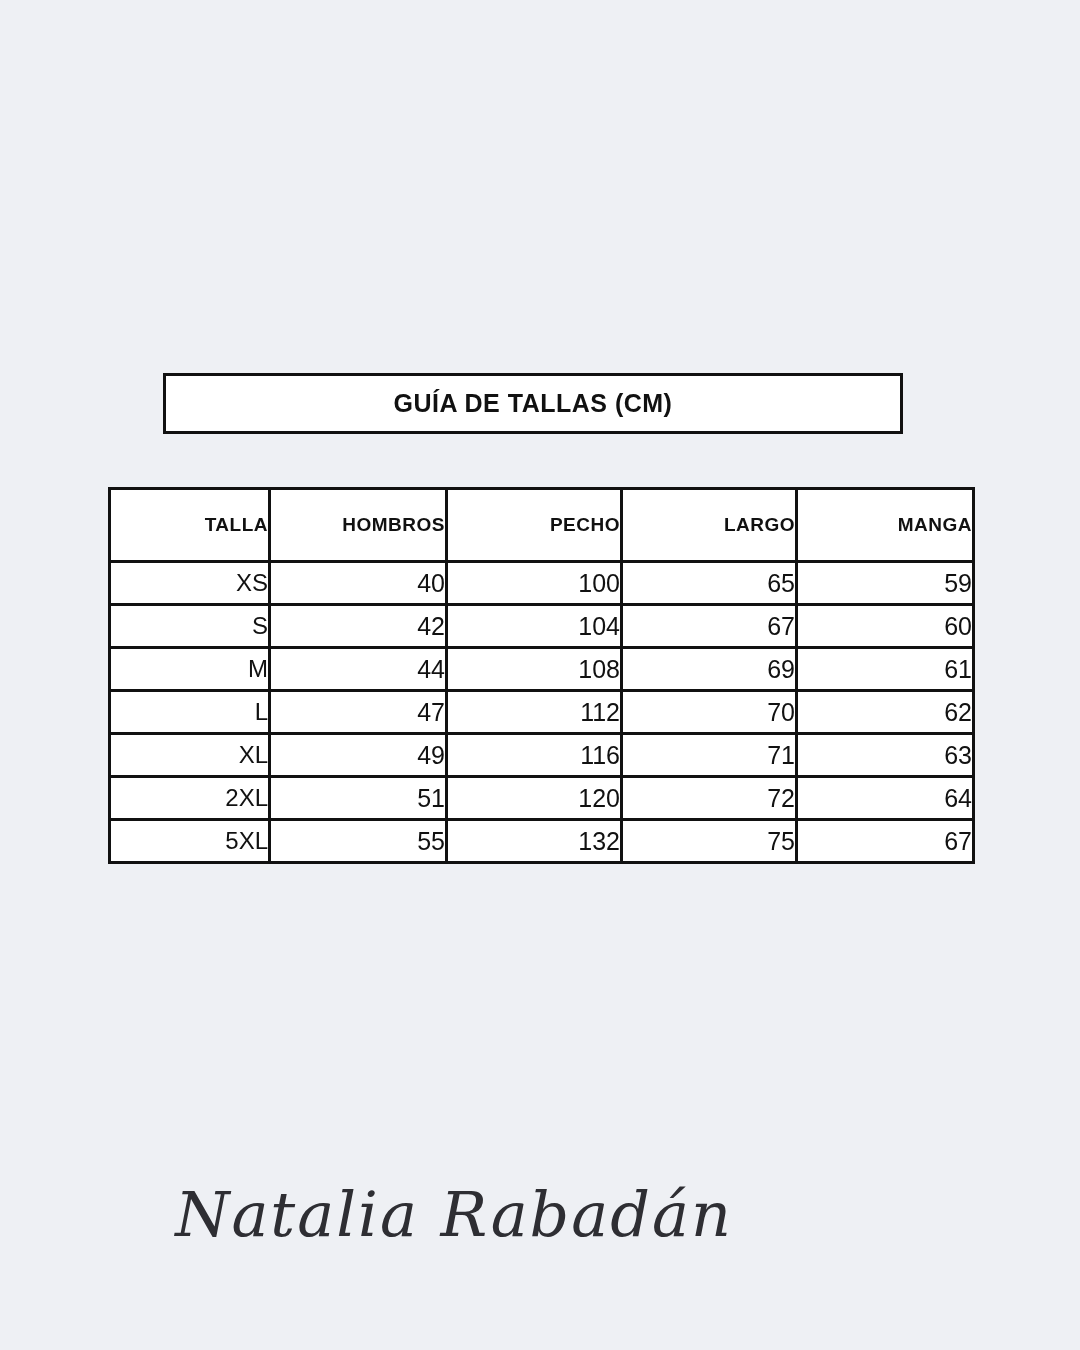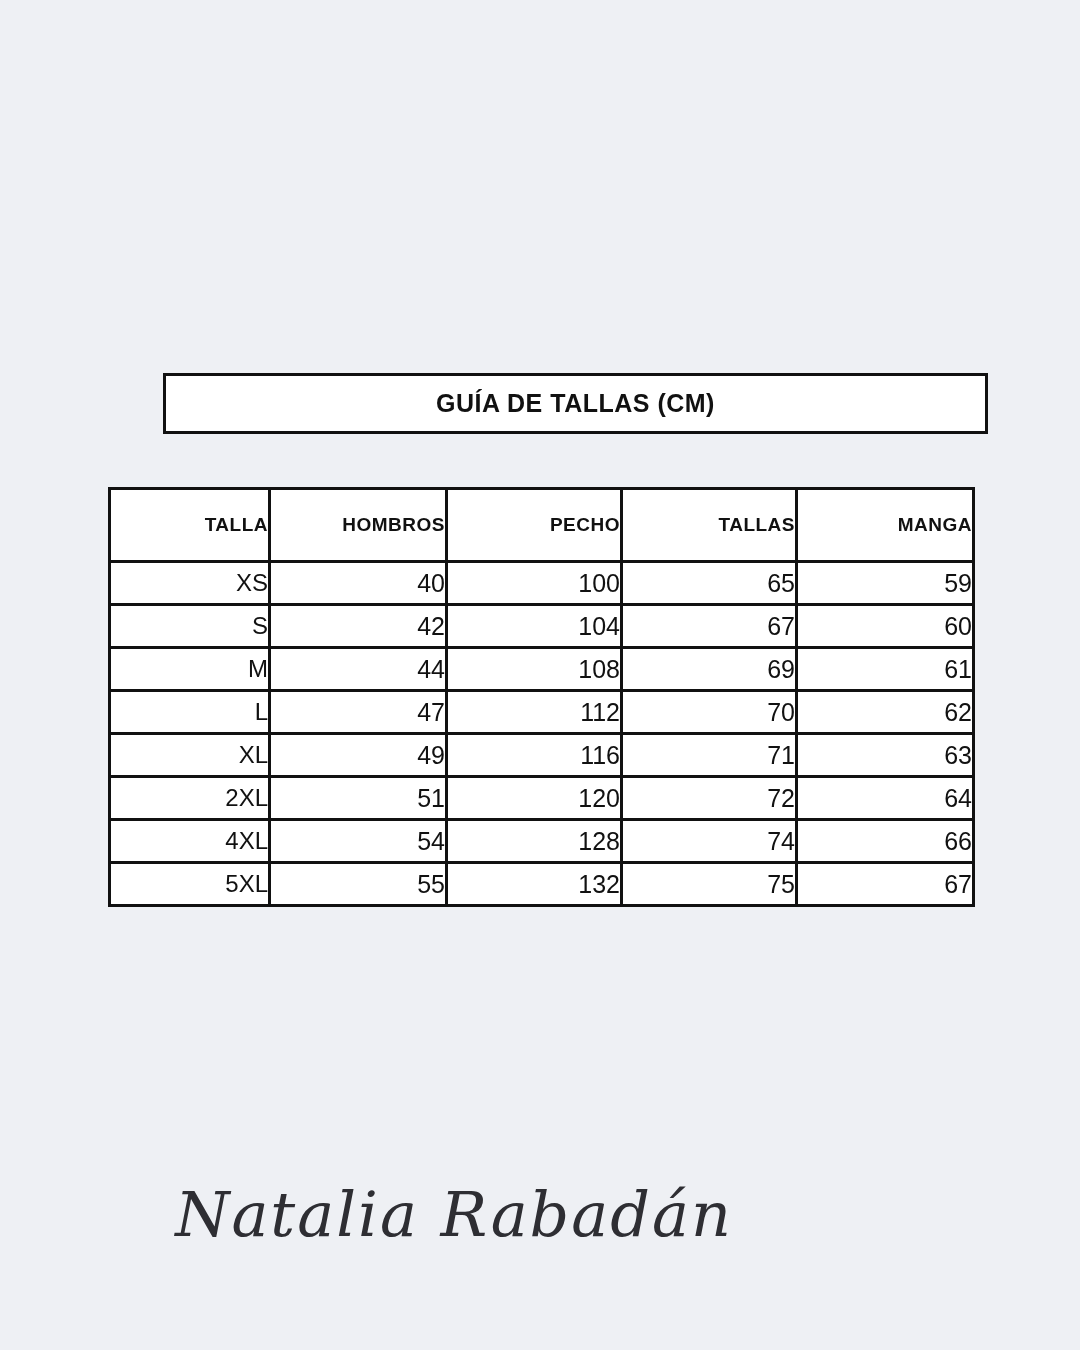--- a/index.html
+++ b/index.html
@@ -13,21 +13,21 @@
     font-family: "Liberation Sans", sans-serif;
     color: #111111;
     overflow: hidden;
     position: relative;
   }
 
   .title-box {
     position: absolute;
     left: 163px;
     top: 373px;
-    width: 825px;
+    width: 740px;
     height: 61px;
     background: #ffffff;
     border: 3px solid #111111;
     box-sizing: border-box;
     display: flex;
     align-items: center;
     justify-content: center;
   }
   .title-box span {
     font-size: 25px;
@@ -101,21 +101,21 @@
       <col class="c-hombros">
       <col class="c-pecho">
       <col class="c-largo">
       <col class="c-manga">
   </colgroup>
   <thead>
     <tr>
       <th>TALLA</th>
       <th>HOMBROS</th>
       <th>PECHO</th>
-      <th>TALLAS</th>
+      <th>LARGO</th>
       <th>MANGA</th>
     </tr>
   </thead>
   <tbody>
     <tr>
       <td class="size-col">XS</td>
       <td>40</td>
       <td>100</td>
       <td>65</td>
       <td>59</td>
@@ -149,27 +149,20 @@
       <td>63</td>
     </tr>
     <tr>
       <td class="size-col">2XL</td>
       <td>51</td>
       <td>120</td>
       <td>72</td>
       <td>64</td>
     </tr>
     <tr>
-      <td class="size-col">4XL</td>
-      <td>54</td>
-      <td>128</td>
-      <td>74</td>
-      <td>66</td>
-    </tr>
-    <tr>
       <td class="size-col">5XL</td>
       <td>55</td>
       <td>132</td>
       <td>75</td>
       <td>67</td>
     </tr>
   </tbody>
 </table>
 
 <div class="signature">Natalia Rabadán</div>

